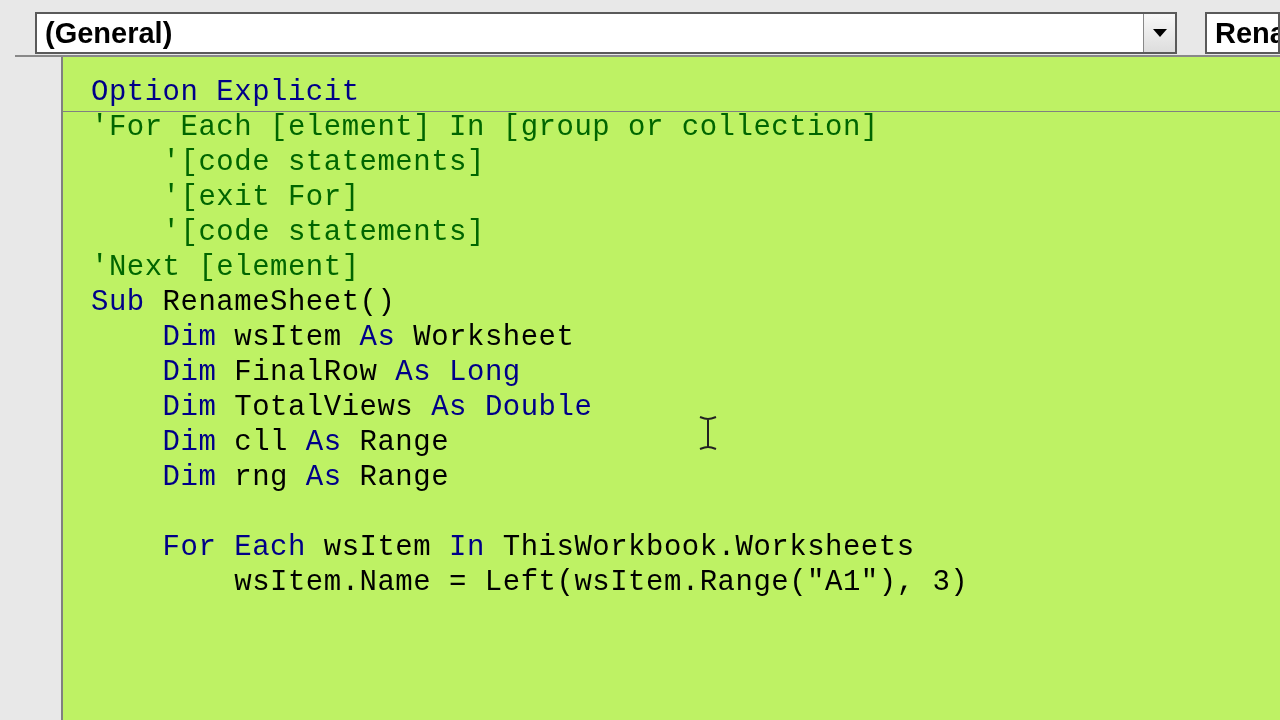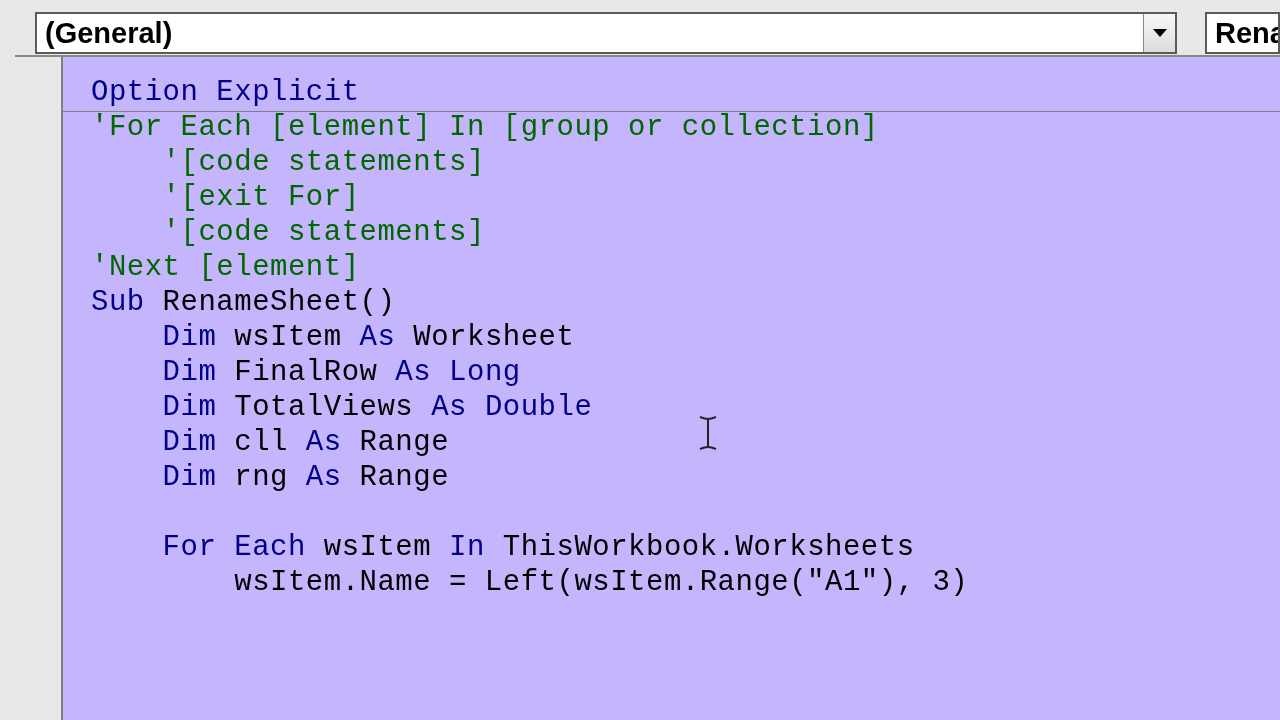--- a/index.html
+++ b/index.html
@@ -82,21 +82,21 @@
     height: 100%;
     background: #e8e8e8;
     border-right: 2px solid #808080;
   }
   .code-area {
     position: absolute;
     top: 0;
     left: 48px;
     right: 0;
     bottom: 0;
-    background: #c4b5fd;
+    background: #bef264;
     padding: 18px 0 0 28px;
     font-size: 29px;
     line-height: 35px;
     white-space: pre;
     color: #000;
     letter-spacing: 0.5px;
   }
   .divider-line {
     position: absolute;
     left: 0;

